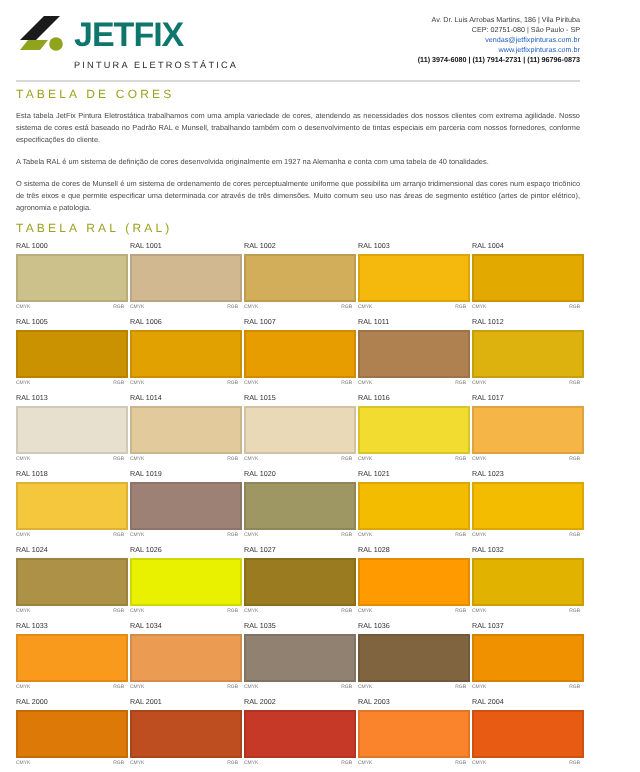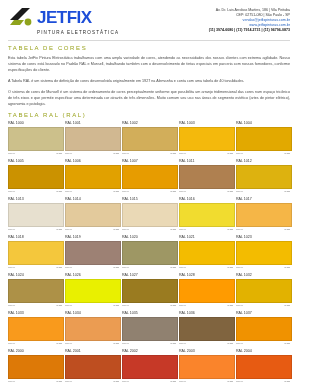--- a/index.html
+++ b/index.html
@@ -14,21 +14,21 @@
 
   
   .header{display:flex;justify-content:space-between;align-items:flex-start;}
   .logo-wrap{display:flex;flex-direction:column;align-items:flex-start;}
   .logo-row{display:flex;align-items:center;}
   .logo-mark{
     width:26px;height:22px;margin-right:3px;
     display:flex;align-items:center;justify-content:center;
   }
   .logo-text{font-size:17px;font-weight:bold;letter-spacing:-0.5px;color:#1b1b1b;line-height:17px;}
-  .logo-text .jet{color:#1d4ed8;}
+  .logo-text .jet{color:#0f766e;}
   .logo-sub{font-size:4.6px;letter-spacing:1.1px;color:#2b2b2b;margin-top:2px;margin-left:29px;}
   .addr{text-align:right;font-size:3.6px;line-height:5px;color:#3d3d3d;padding-top:2px;}
   .addr .mail{color:#1f5fbf;}
   .addr .phone{font-weight:bold;color:#111;}
   .rule{height:1px;background:#d8d8d8;margin:5px 0 4px 0;}
 
   
   .sect-title{font-size:6px;letter-spacing:1.6px;color:#9aa31e;margin:3px 0 4px 0;}
   .para{font-size:3.7px;line-height:6px;color:#4a4a4a;text-align:justify;margin-bottom:5px;}
   .tbl-title{font-size:6px;letter-spacing:1.6px;color:#9aa31e;margin:2px 0 3px 0;}

